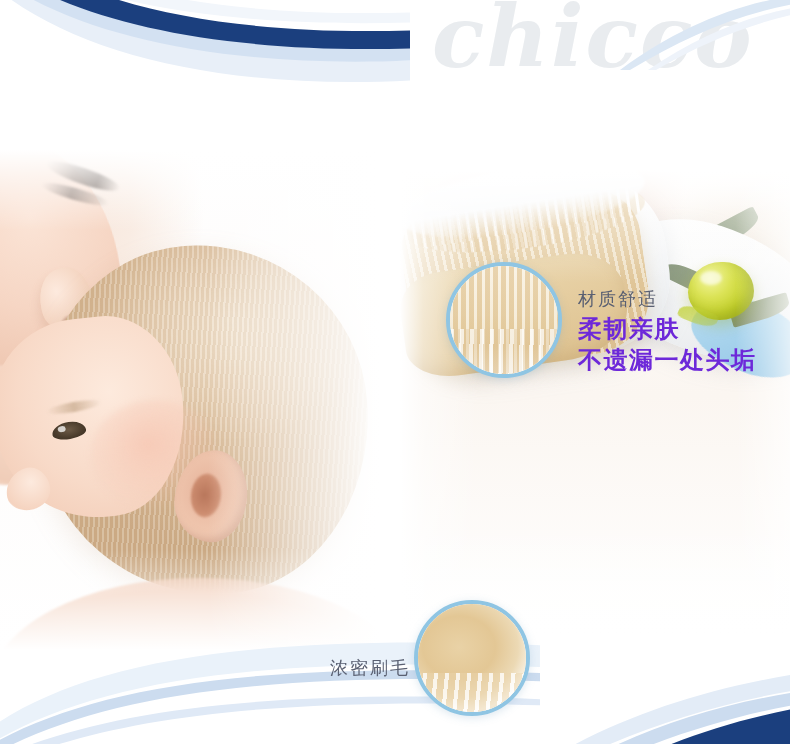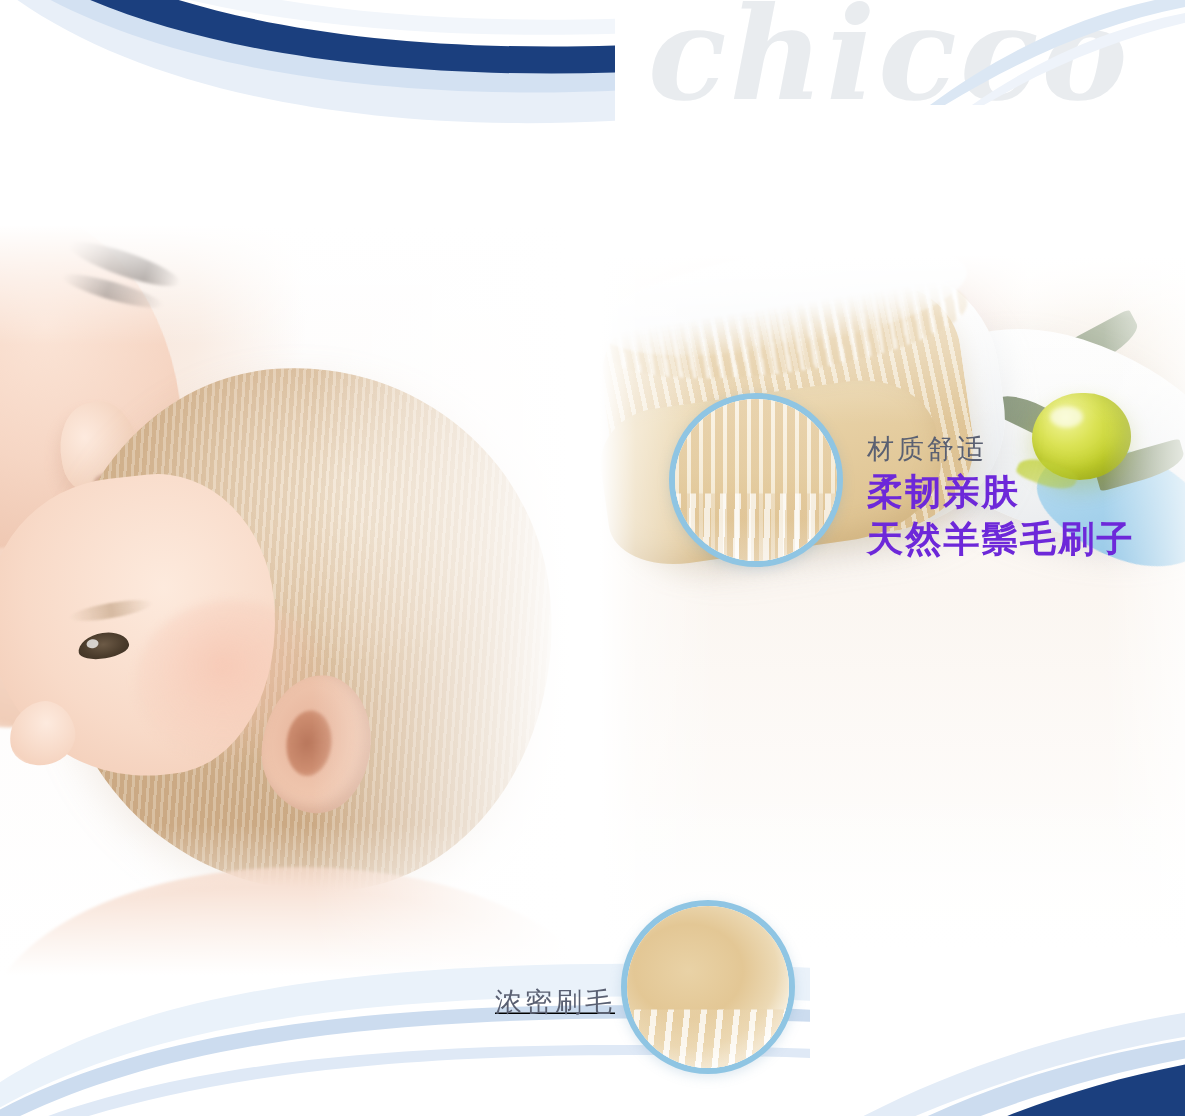--- a/index.html
+++ b/index.html
@@ -275,21 +275,21 @@
   .headline-2{
     font-size:38px;font-weight:700;color:#1a4a94;letter-spacing:1px;
     line-height:1.22;white-space:nowrap;text-align:right;
   }
   .wave-mark{flex:0 0 auto;}
   .row2{display:flex;align-items:center;justify-content:flex-end;gap:10px;}
 
   
   .callout{position:absolute;display:flex;align-items:center;}
   .callout-top{left:446px;top:262px;gap:16px;}
-  .callout-bottom{left:330px;top:600px;gap:4px;text-decoration:underline;}
+  .callout-bottom{left:330px;top:600px;gap:4px;}
 
   .circle{
     flex:0 0 auto;width:108px;height:108px;border-radius:50%;
     border:4px solid #8fc5e3;overflow:hidden;position:relative;
     background:#fff;
     box-shadow:0 2px 8px rgba(120,165,195,.25);
   }
   .circle-bristle-side{
     position:absolute;inset:0;
     background:
@@ -394,21 +394,21 @@
   </svg>
 
 
   <div class="callout callout-top">
     <div class="circle">
       <div class="circle-bristle-side"></div>
     </div>
     <div class="callout-text">
       <div class="c-small">材质舒适</div>
       <div class="c-big">柔韧亲肤</div>
-      <div class="c-big">天然羊鬃毛刷子</div>
+      <div class="c-big">不遗漏一处头垢</div>
     </div>
   </div>
 
   <div class="callout callout-bottom">
     <div class="callout-text right">
       <div class="c-small">浓密刷毛</div>
     </div>
     <div class="circle">
       <div class="circle-bristle-flat"></div>
     </div>

